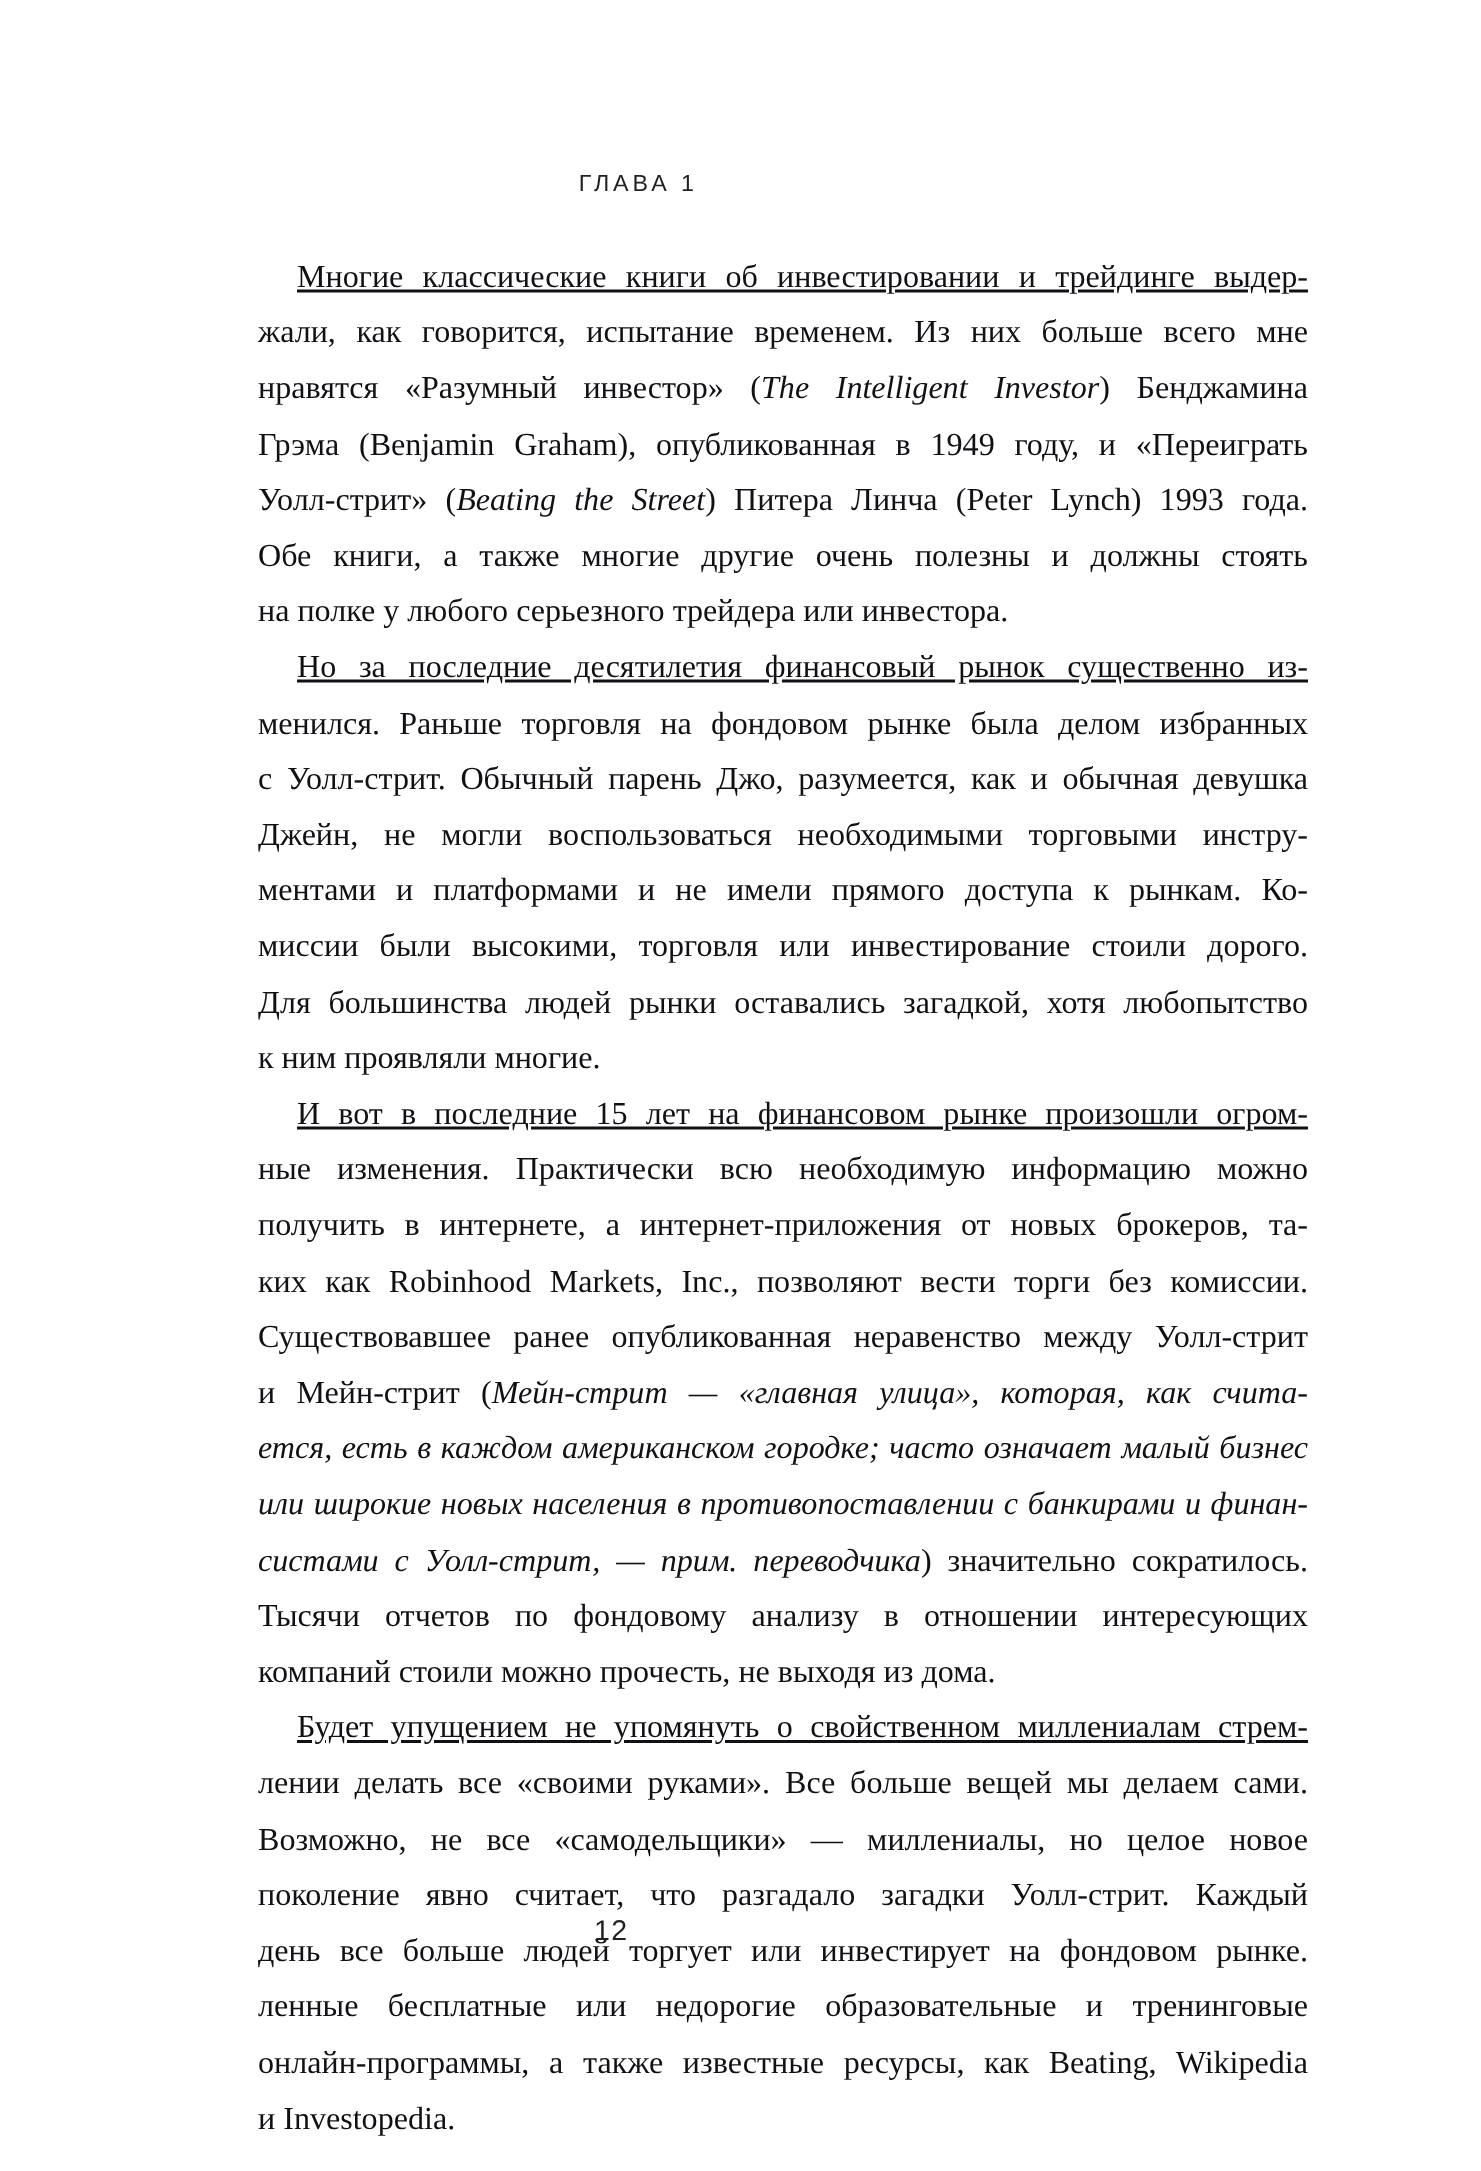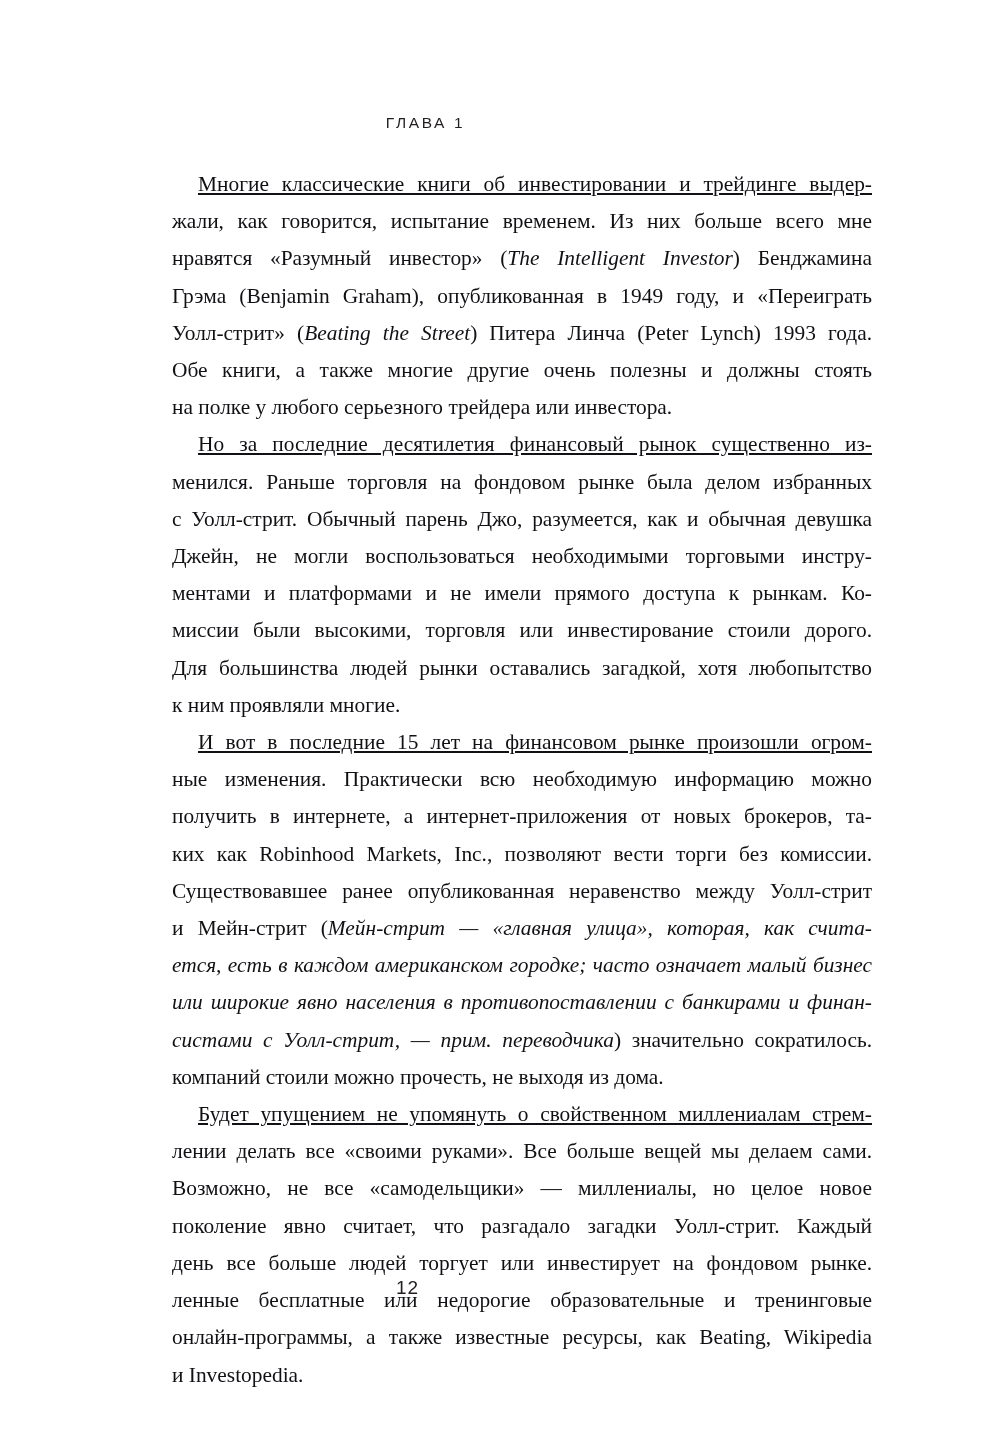--- a/index.html
+++ b/index.html
@@ -119,22 +119,23 @@
     </p>
 
     <p>
       <span class="just-line indent">И вот в последние 15 лет на финансовом рынке произошли огром-</span>
       <span class="just-line">ные изменения. Практически всю необходимую информацию можно</span>
       <span class="just-line">получить в интернете, а интернет-приложения от новых брокеров, та-</span>
       <span class="just-line">ких как Robinhood Markets, Inc., позволяют вести торги без комиссии.</span>
       <span class="just-line">Существовавшее ранее опубликованная неравенство между Уолл-стрит</span>
       <span class="just-line">и Мейн-стрит (<em class="ital">Мейн-стрит — «главная улица», которая, как счита-</em></span>
       <span class="just-line"><em class="ital">ется, есть в каждом американском городке; часто означает малый бизнес</em></span>
-      <span class="just-line"><em class="ital">или широкие явно населения в противопоставлении с банкирами и финан-</em></span>
+      <span class="just-line"><em class="ital">или широкие новых населения в противопоставлении с банкирами и финан-</em></span>
       <span class="just-line"><em class="ital">систами с Уолл-стрит, — прим. переводчика</em>) значительно сократилось.</span>
+      <span class="just-line">Тысячи отчетов по фондовому анализу в отношении интересующих</span>
       <span class="flush-line">компаний стоили можно прочесть, не выходя из дома.</span>
     </p>
 
     <p>
       <span class="just-line indent">Будет упущением не упомянуть о свойственном миллениалам стрем-</span>
       <span class="just-line">лении делать все «своими руками». Все больше вещей мы делаем сами.</span>
       <span class="just-line">Возможно, не все «самодельщики» — миллениалы, но целое новое</span>
       <span class="just-line">поколение явно считает, что разгадало загадки Уолл-стрит. Каждый</span>
       <span class="just-line">день все больше людей торгует или инвестирует на фондовом рынке.</span>
       <span class="just-line">ленные бесплатные или недорогие образовательные и тренинговые</span>

